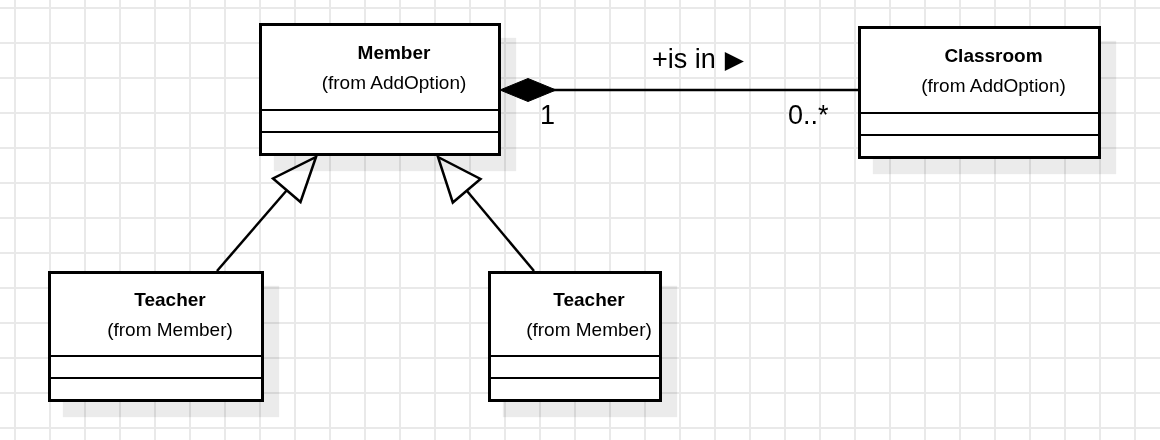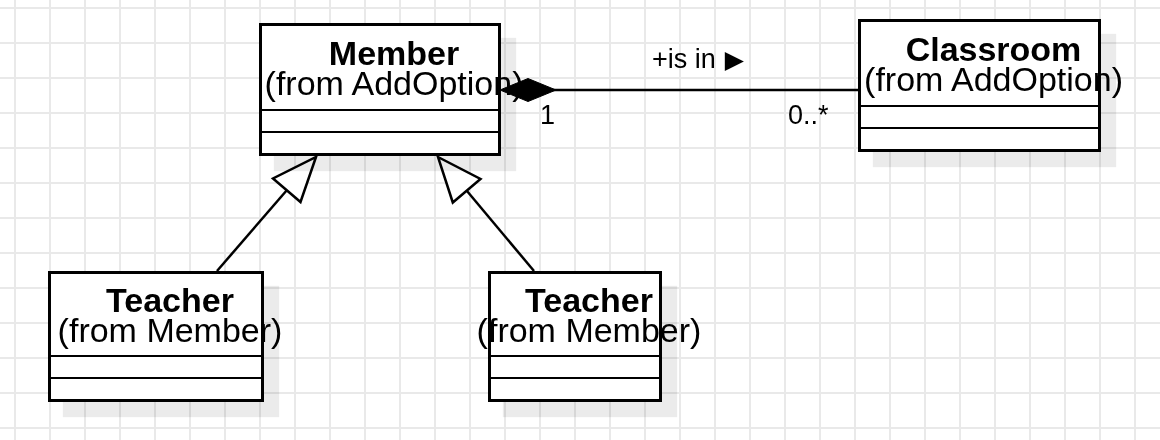--- a/index.html
+++ b/index.html
@@ -31,31 +31,31 @@
     box-shadow: 15px 15px 1px rgba(0,0,0,0.08);
     display: flex;
     flex-direction: column;
   }
   .class-title {
     flex: 1;
     display: flex;
     flex-direction: column;
     align-items: center;
     justify-content: center;
-    font-size: 34px;
+    font-size: 19px;
     line-height: 30px;
     text-align: center;
     white-space: nowrap;
     padding-left: 28px;
   }
   .class-name { font-weight: bold; }
   .compartment { height: 22px; border-top: 2px solid #000; background: #fff; }
 
   #member    { left: 259px; top: 23px;  width: 242px; height: 133px; }
-  #classroom { left: 858px; top: 19px;  width: 243px; height: 133px; }
+  #classroom { left: 858px; top: 26px;  width: 243px; height: 133px; }
   #student   { left: 48px;  top: 271px; width: 216px; height: 131px; }
   #teacher   { left: 488px; top: 271px; width: 174px; height: 131px; }
 
   .edge-label {
     position: absolute;
     font-size: 27px;
     line-height: 30px;
     white-space: nowrap;
   }
   #assoc-name {

